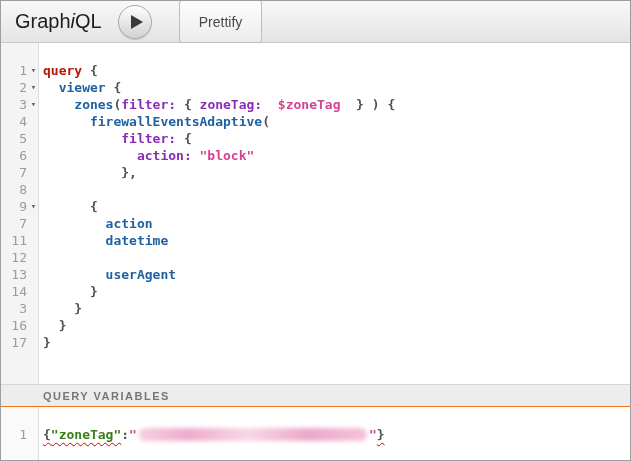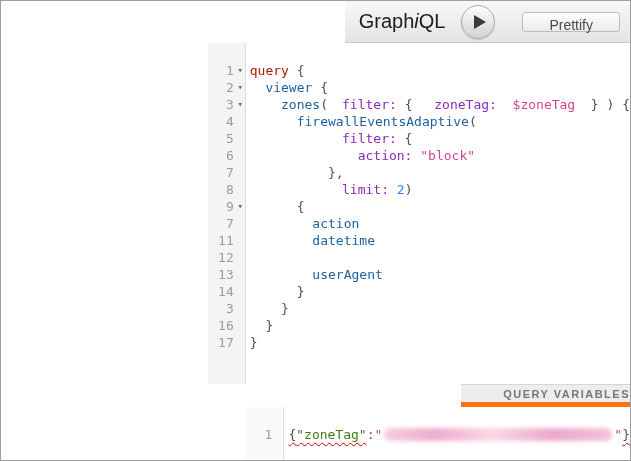--- a/index.html
+++ b/index.html
@@ -4,21 +4,21 @@
 <style>
   :root{
     --keyword:#B11A04; --field:#1F61A0; --attr:#8B2BB9; --variable:#D64292;
     --string:#D64292; --number:#2882F9; --punct:#4f4f4f; --vprop:#397D13;
     --linenum:#9b9b9b; --error:#cc0000;
   }
   *{margin:0;padding:0;box-sizing:border-box;}
   body{background:#fff;font-family:"Liberation Sans",sans-serif;}
   .graphiql-container{
     width:631px;height:461px;border:1px solid #9e9e9e;background:#fff;
-    display:flex;flex-direction:column;overflow:hidden;align-items:flex-end;
+    display:flex;flex-direction:column;overflow:hidden;
   }
   
   .topbar{
     height:42px;flex:0 0 42px;display:flex;align-items:center;
     background:linear-gradient(#f8f8f8,#e4e4e4);
     border-bottom:1px solid #c9c9c9;padding-left:14px;
   }
   .title{font-size:20px;color:#1e1e1e;letter-spacing:0;margin-right:16px;}
   .title em{font-style:italic;}
   .execute-btn{
@@ -30,53 +30,53 @@
   }
   .play-tri{
     width:0;height:0;margin-left:4px;
     border-left:12px solid #3a3a3a;
     border-top:7px solid transparent;border-bottom:7px solid transparent;
   }
   .toolbar-btn{
     font-family:"Liberation Sans",sans-serif;font-size:14px;color:#4a4a4a;
     background:linear-gradient(#fdfdfd,#ececec);
     border:1px solid #bdbdbd;border-radius:3px;
-    padding:4px 26px;margin-right:10px;cursor:pointer;height:20px;
+    padding:4px 19px;margin-right:10px;cursor:pointer;height:43px;
   }
   
   .editor{position:relative;flex:1 1 auto;background:#fff;overflow:hidden;}
   .gutter-bg{
     position:absolute;left:0;top:0;bottom:0;width:38px;
     background:#f4f4f4;border-right:1px solid #ddd;
   }
   .lines{position:relative;padding-top:19px;}
   .cm-line{display:flex;height:17px;line-height:17px;
     font-family:"DejaVu Sans Mono","Liberation Mono",monospace;font-size:13px;}
   .ln{flex:0 0 27px;text-align:right;color:var(--linenum);padding-right:1px;}
   .fold{flex:0 0 11px;text-align:center;font-size:9px;color:#666;line-height:17px;cursor:pointer;}
-  .code{white-space:pre;padding-left:4px;}
+  .code{white-space:pre;padding-left:4px;font-weight:bold;}
   .tk-keyword{color:var(--keyword);}
   .tk-field{color:var(--field);}
-  .tk-attr{color:var(--attr);margin-left:14px;}
+  .tk-attr{color:var(--attr);}
   .tk-var{color:var(--variable);}
   .tk-str{color:var(--string);}
   .tk-num{color:var(--number);}
   .tk-punct{color:var(--punct);}
   .tk-vprop{color:var(--vprop);}
   .err{text-decoration:underline wavy var(--error) 1px;text-underline-offset:3px;}
   .tk-redacted{
     display:inline-block;width:228px;height:13px;vertical-align:-2px;
     border-radius:6px;margin:0 2px;
     background:linear-gradient(90deg,#f6cfe0,#eeaccd 22%,#f8d8e6 48%,#eba8ca 74%,#f4c3da);
     filter:blur(2px);
   }
   
   .var-header{
     flex:0 0 23px;height:23px;background:#ededed;
-    border-top:1px solid #d6d6d6;border-bottom:5px solid #f97316;
+    border-top:1px solid #d6d6d6;border-bottom:1px solid #f97316;
     display:flex;align-items:center;padding-left:42px;
   }
   .var-header-label{
     font-size:11px;font-weight:bold;color:#767676;letter-spacing:1.5px;
   }
   .var-editor{position:relative;flex:0 0 53px;background:#fff;overflow:hidden;}
   .var-editor .gutter-bg{background:#fafafa;}
   .var-editor .lines{padding-top:19px;}
 </style>
 </head>
@@ -126,21 +126,20 @@
           <span class="code"><span class="tk-attr">            action:</span><span class="tk-punct"> </span><span class="tk-str">"block"</span></span>
         </div>
         <div class="cm-line">
           <span class="ln">7</span>
           <span class="fold"></span>
           <span class="code"><span class="tk-punct">          },</span></span>
         </div>
         <div class="cm-line">
           <span class="ln">8</span>
           <span class="fold"></span>
-          <span class="code"><span class="tk-attr">          limit:</span><span class="tk-punct"> </span><span class="tk-num">2</span><span class="tk-punct">)</span></span>
         </div>
         <div class="cm-line">
           <span class="ln">9</span>
           <span class="fold">▾</span>
           <span class="code"><span class="tk-punct">      {</span></span>
         </div>
         <div class="cm-line">
           <span class="ln">7</span>
           <span class="fold"></span>
           <span class="code"><span class="tk-field">        action</span></span>

